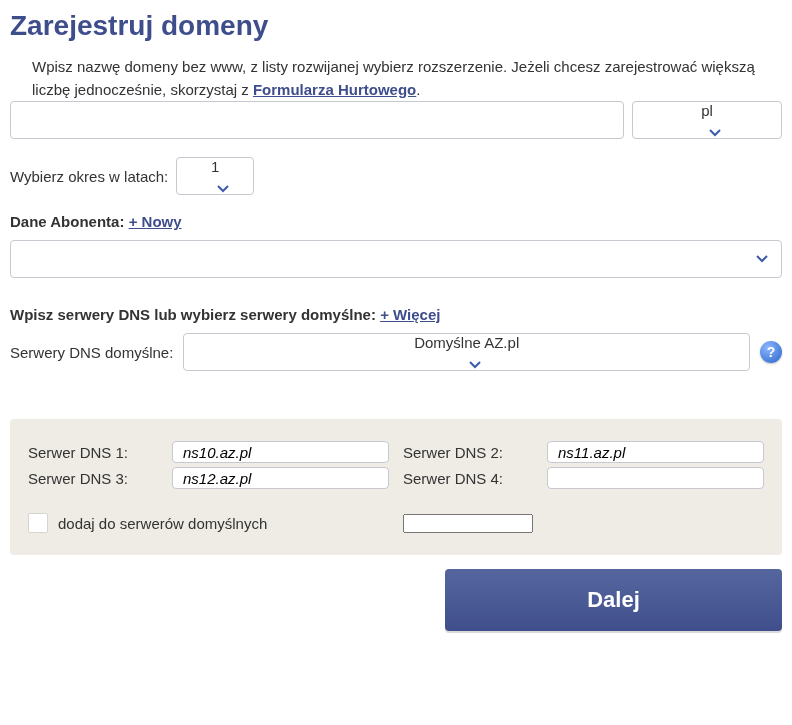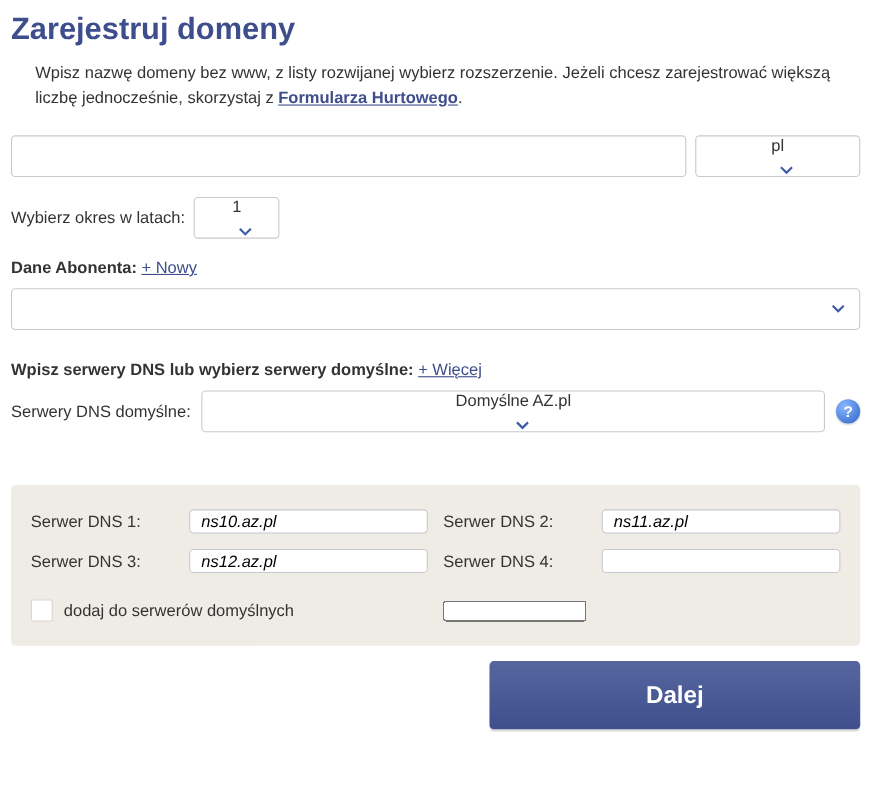--- a/index.html
+++ b/index.html
@@ -11,21 +11,20 @@
   }
   h1 {
     color: #3e4d8b;
     font-size: 28px;
     font-weight: bold;
     margin-bottom: 14px;
   }
   .intro {
     font-size: 15px;
     line-height: 1.5;
-    margin-bottom: 22px;
     padding-left: 22px;
   }
   .intro a {
     color: #3e4d8b;
     font-weight: bold;
     text-decoration: underline;
   }
   .row { display: flex; align-items: center; gap: 8px; margin-bottom: 18px; }
   .domain-input {
     flex: 1;
@@ -49,21 +48,21 @@
     cursor: pointer;
     flex-direction: column;
   }
   .select-box .val { color: #333; }
   .select-box .chev { margin-left: 16px; }
   .chev svg { display: block; }
   .label { font-size: 15px; }
   .bold { font-weight: bold; }
   .link-action {
     color: #3e4d8b;
-    font-weight: normal;
+    font-weight: bold;
     text-decoration: underline;
     cursor: pointer;
   }
   .section-head {
     font-size: 15px;
     margin-bottom: 10px;
     margin-top: 18px;
   }
   .full-select {
     width: 100%;
@@ -97,21 +96,21 @@
   }
   .dns-panel {
     background: #efece5;
     border-radius: 4px;
     padding: 22px 18px 22px 18px;
     margin-top: 48px;
   }
   .dns-grid {
     display: grid;
     grid-template-columns: 130px 1fr 130px 1fr;
-    gap: 14px 14px;
+    gap: 4px 14px;
     align-items: center;
   }
   .dns-grid label { font-size: 15px; }
   .dns-grid input[type="text"] {
     height: 22px;
     border: 1px solid #c8c8d0;
     border-radius: 4px;
     padding: 0 10px;
     font-size: 15px;
     background:#fff;

